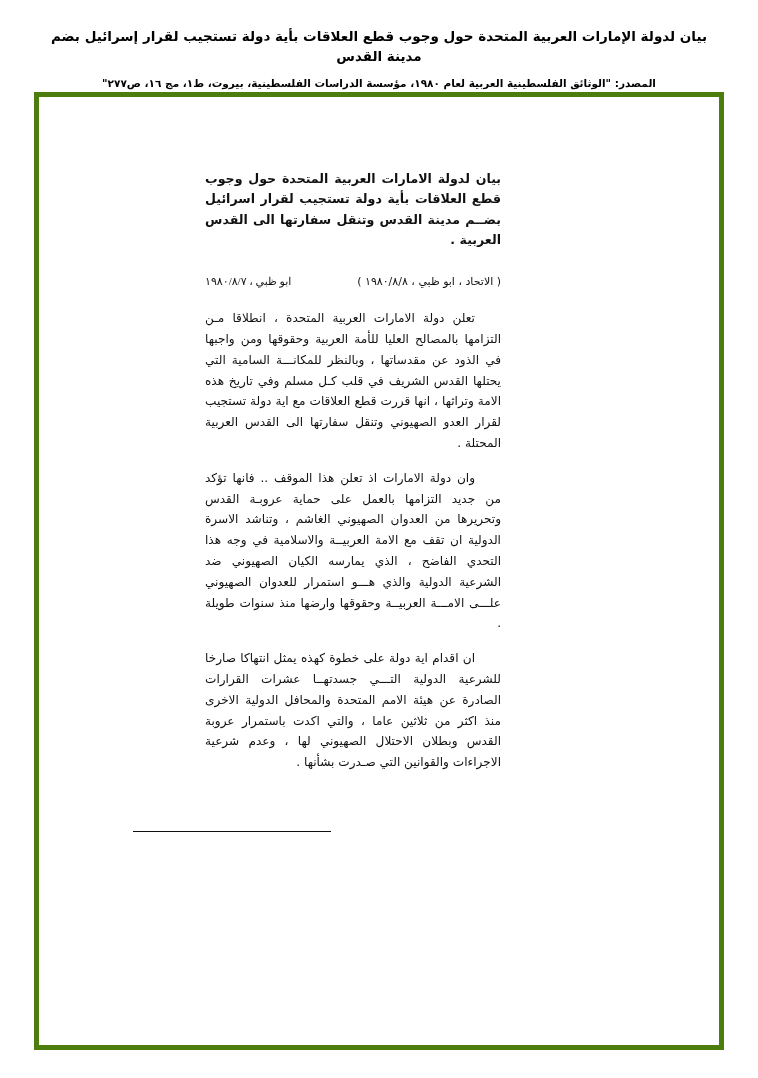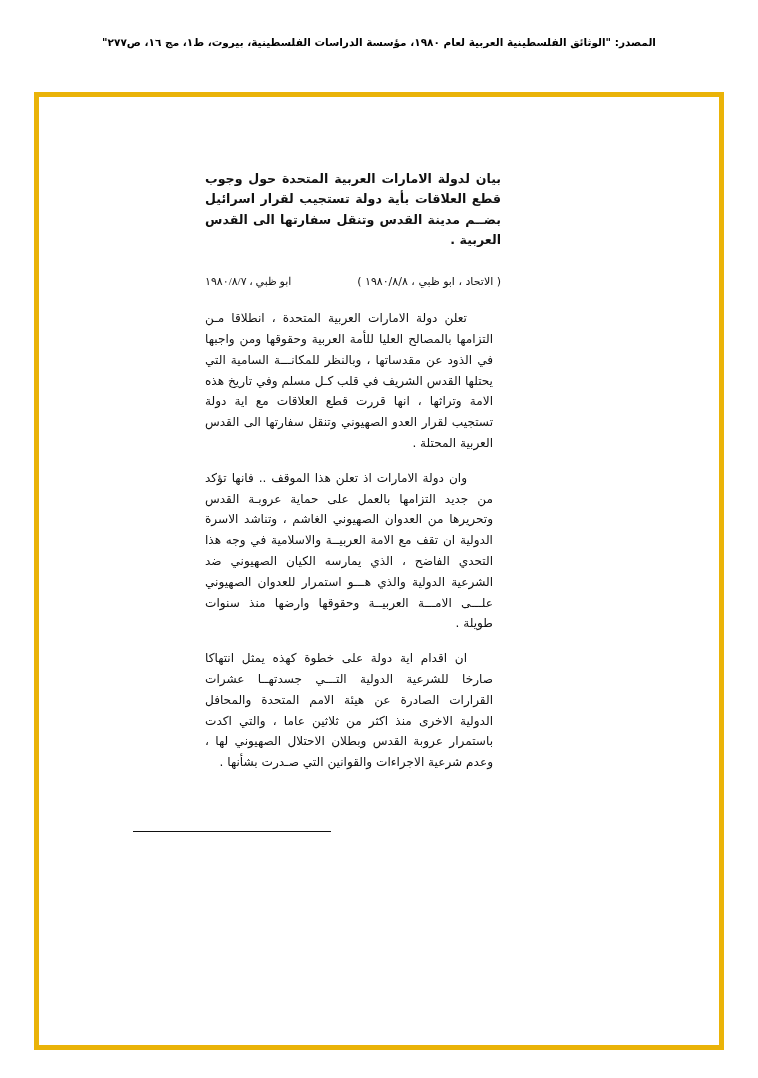--- a/index.html
+++ b/index.html
@@ -40,21 +40,21 @@
     line-height: 1.4;
     color: #000;
     direction: rtl;
   }
   .doc-frame {
     position: absolute;
     left: 34px;
     top: 92px;
     width: 690px;
     height: 958px;
-    border: 5px solid #eab308;
+    border: 5px solid #4d7c0f;
     box-sizing: border-box;
     background: #ffffff;
   }
   .doc-inner {
     position: absolute;
     left: 0;
     top: 0;
     width: 100%;
     height: 100%;
     box-sizing: border-box;
@@ -88,38 +88,39 @@
     text-align: center;
   }
   .byline .right-part {
     text-align: right;
     font-family: Liberation Serif, serif;
   }
   .doc-para {
     font-size: 12.1px;
     line-height: 1.72;
     color: #111;
-    margin: 0 8px 14px 0;
+    margin: 0 0 14px 0;
     text-indent: 26px;
     letter-spacing: 0.1px;
   }
   .rule {
     width: 198px;
     height: 1.5px;
     background: #111;
     margin: 58px auto 0 auto;
     margin-right: 170px;
   }
 </style>
 </head>
 <body>
 
 <div class="page">
 
   <div class="header-block">
+    <div class="header-title">بيان لدولة الإمارات العربية المتحدة حول وجوب قطع العلاقات بأية دولة تستجيب لقرار إسرائيل بضم مدينة القدس</div>
     <div class="header-source">المصدر: "الوثائق الفلسطينية العربية لعام ١٩٨٠، مؤسسة الدراسات الفلسطينية، بيروت، ط١، مج ١٦، ص٢٧٧"</div>
   </div>
 
   <div class="doc-frame">
     <div class="doc-inner">
       <div class="doc-col">
 
         <div class="doc-heading">بيان لدولة الامارات العربية المتحدة حول وجوب قطع العلاقات بأية دولة تستجيب لقرار اسرائيل بضــم مدينة القدس وتنقل سفارتها الى القدس العربية .</div>
 
         <div class="byline">

